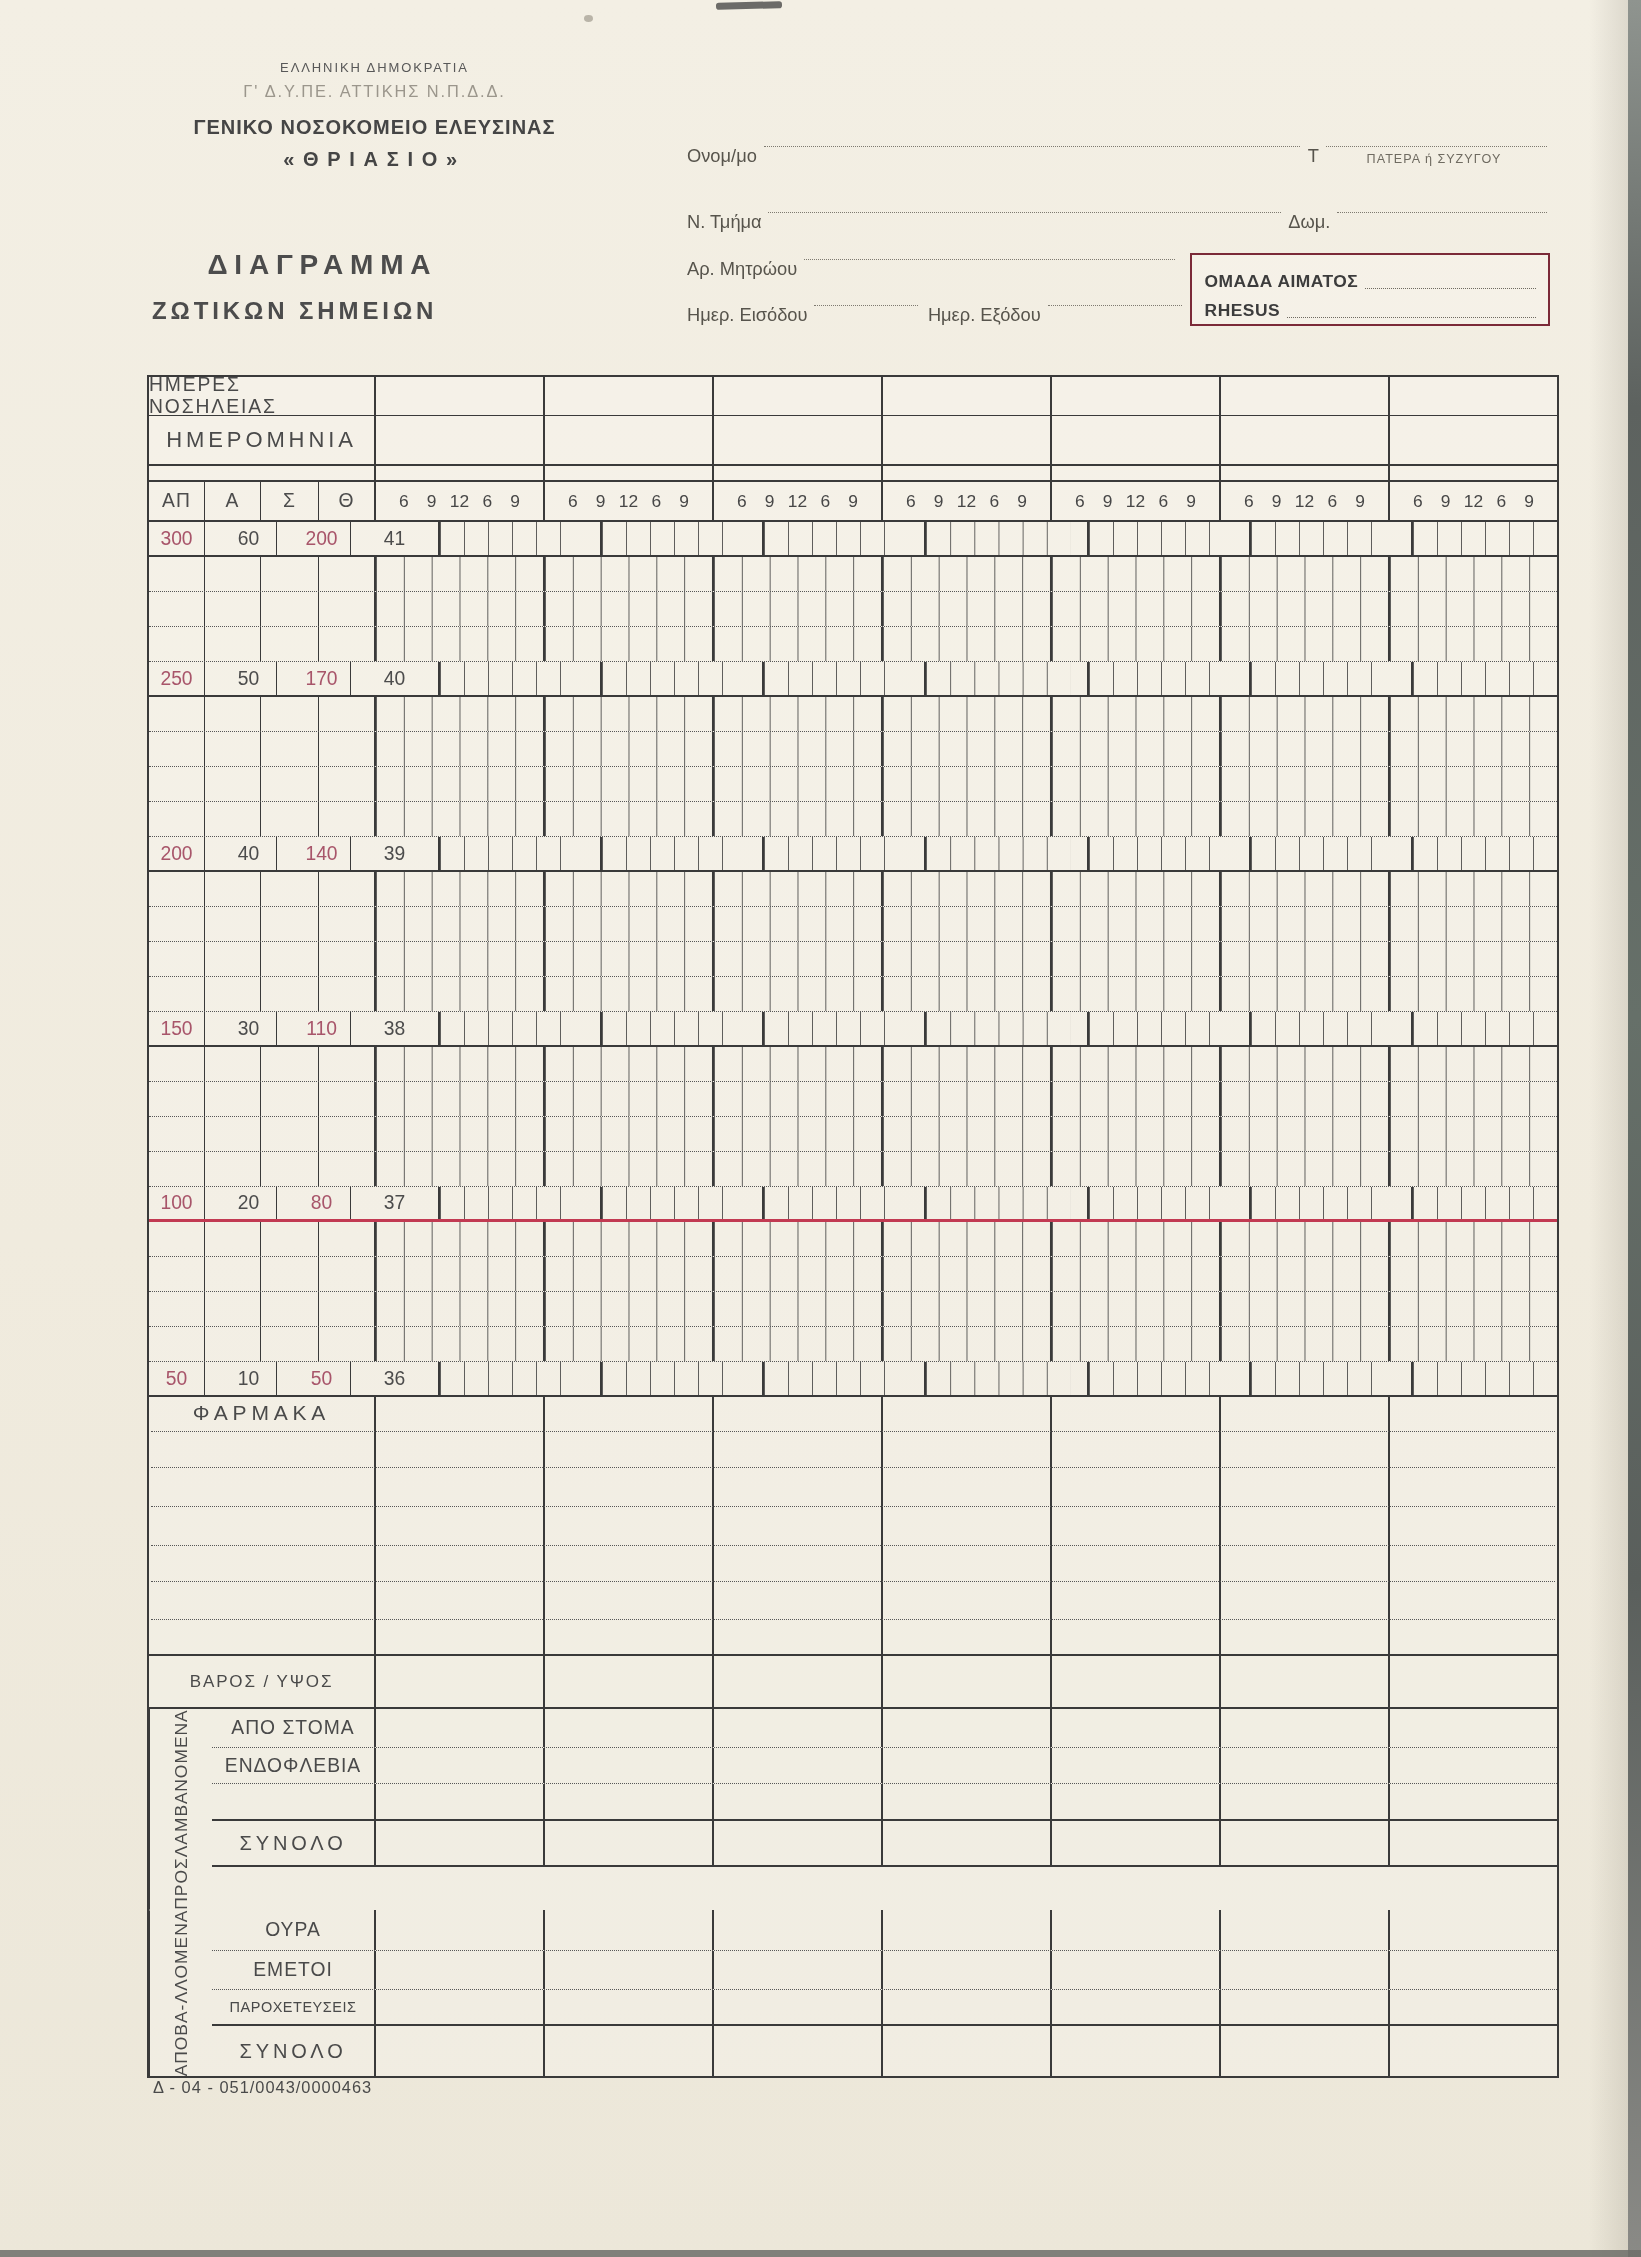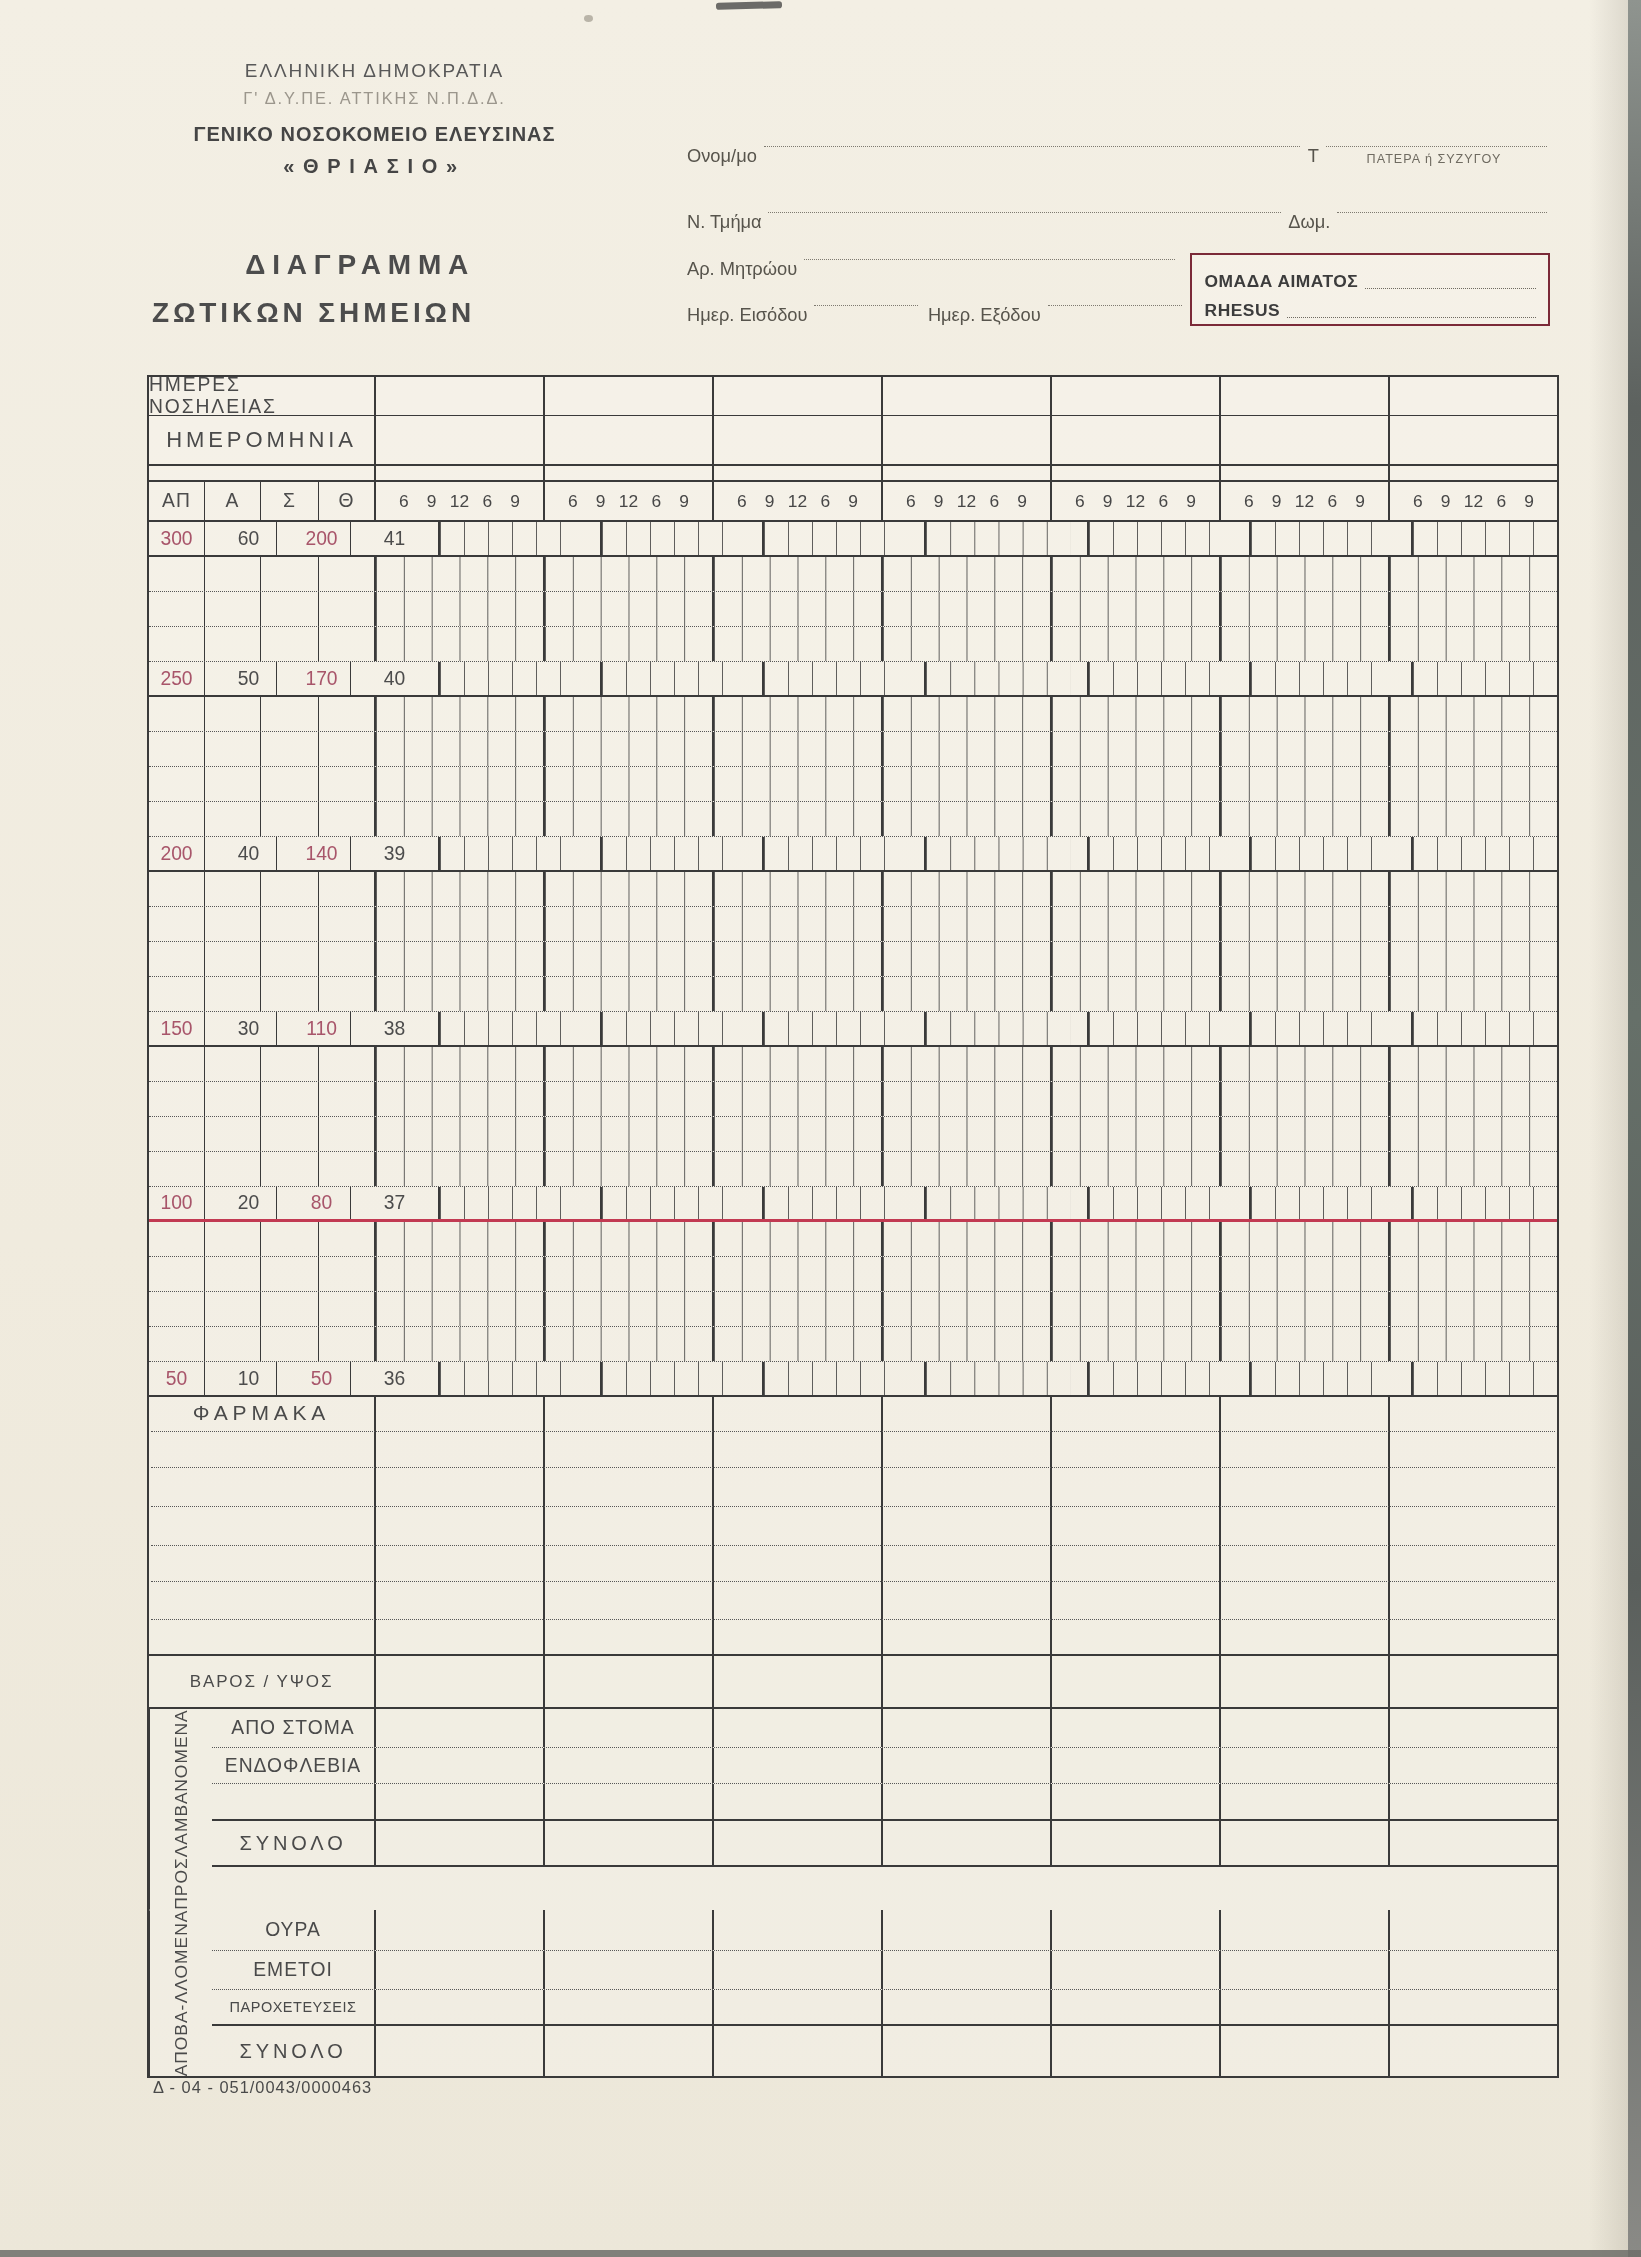--- a/index.html
+++ b/index.html
@@ -10,27 +10,27 @@
   
   .scan-right{right:0;top:0;width:12.6px;height:2257px;
       background:linear-gradient(180deg,#8f948f 0%,#5d625f 18%,#667069 45%,#5a5f5c 70%,#8a8a86 100%);}
   .scan-right-shade{right:12.6px;top:0;width:39px;height:2257px;
       background:linear-gradient(90deg,rgba(120,115,100,0) 0%,rgba(120,115,100,.18) 100%);}
   .scan-bottom{left:0;bottom:0;width:1641px;height:6.8px;background:#6d6d68;opacity:.85;}
   .mark1{left:716px;top:1.9px;width:66px;height:6.8px;background:#4a4a48;border-radius:2.9px;opacity:.8;transform:rotate(-1.5deg);}
   .mark2{left:584px;top:15.4px;width:8.7px;height:6.8px;background:#b9b4a8;border-radius:50%;}
   
   .gov{left:145px;top:60px;width:459px;text-align:center;color:#4a4a4a;}
-  .gov .l1{font-size:19px;letter-spacing:1.9px;color:#585858;}
+  .gov .l1{font-size:13px;letter-spacing:1.9px;color:#585858;}
   .gov .l2{font-size:16.4px;letter-spacing:1.9px;color:#9b968c;margin-top:6.8px;}
   .gov .l3{font-size:20px;font-weight:bold;letter-spacing:1px;color:#454545;margin-top:15.4px;}
   .gov .l4{font-size:20px;font-weight:bold;letter-spacing:8.7px;color:#454545;margin-top:8.7px;}
   .doc-title{left:152px;top:249px;color:#4c4c4c;font-weight:bold;text-align:right;}
   .doc-title .t1{font-size:28px;letter-spacing:6.8px;}
-  .doc-title .t2{font-size:28px;letter-spacing:3.9px;margin-top:16.4px;}
+  .doc-title .t2{font-size:24px;letter-spacing:3.9px;margin-top:16.4px;}
   
   .fields{left:687px;top:145px;width:862px;height:222px;color:#57544c;}
   .fline{position:absolute;display:flex;align-items:flex-start;font-size:18.3px;white-space:nowrap;}
   .dots{flex:1 1 auto;border-bottom:1.9px dotted #7e7a70;margin:0 1.9px 3.9px 6.8px;height:1px;}
   .dots.fw{flex:0 0 auto;}
   .lbl{flex:0 0 auto;}
   .tcol{position:relative;display:flex;width:230px;}
   .tcol .cap{position:absolute;top:100%;left:0;right:0;text-align:center;
              font-size:12.6px;letter-spacing:1px;color:#6f6b61;margin-top:1px;}
   .blood-box{left:1190px;top:253px;width:360px;height:73px;border:2.9px solid #7b2a38;

